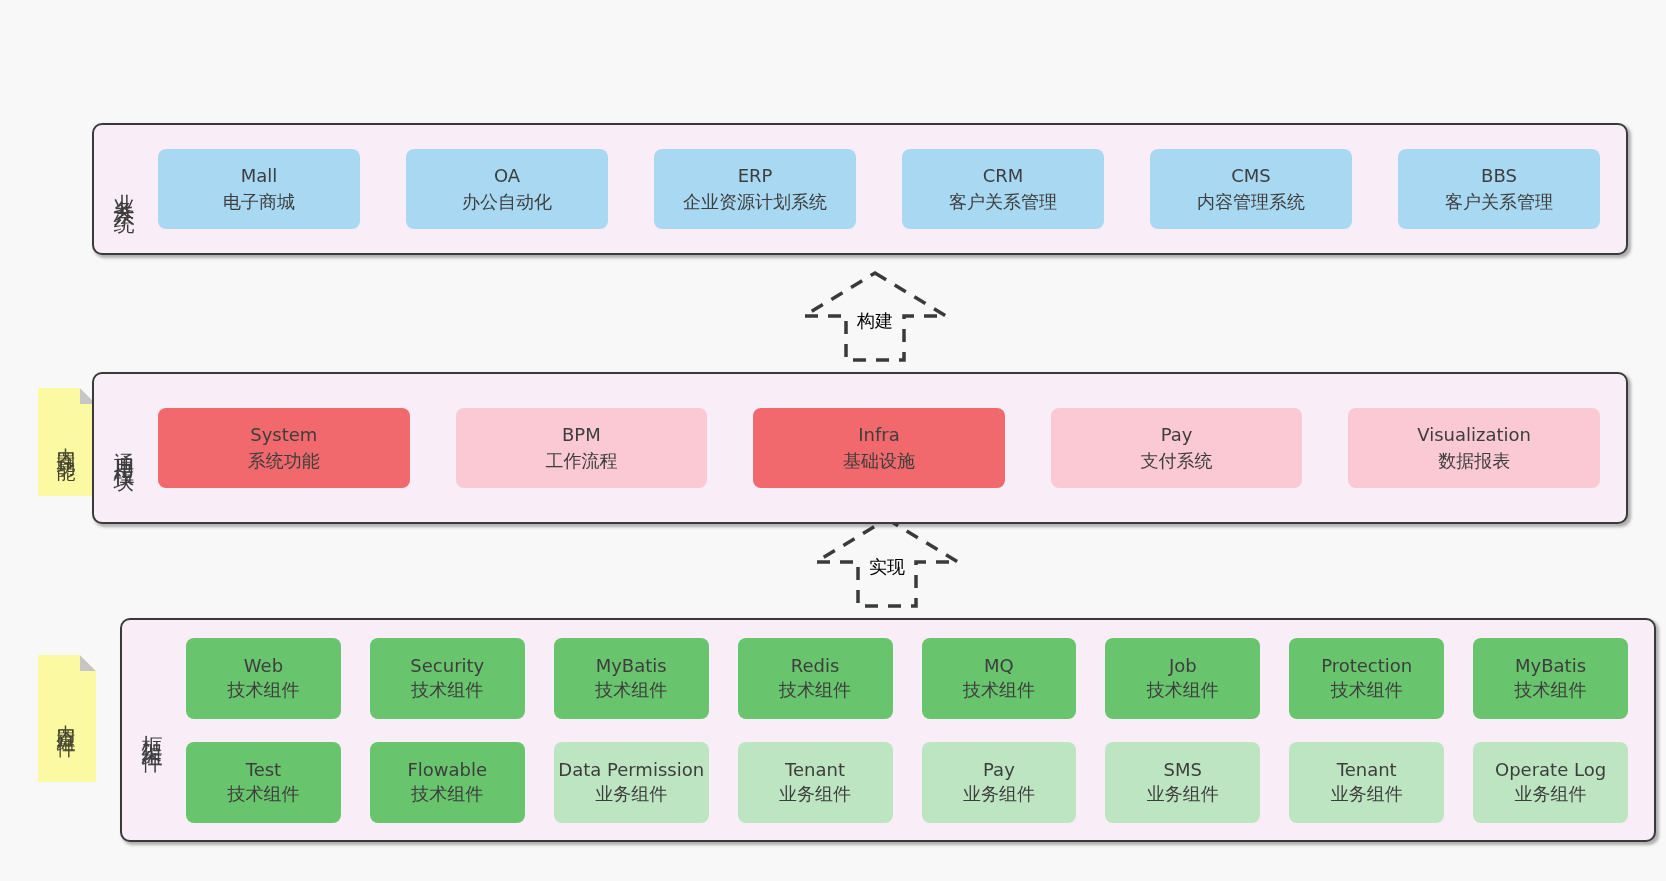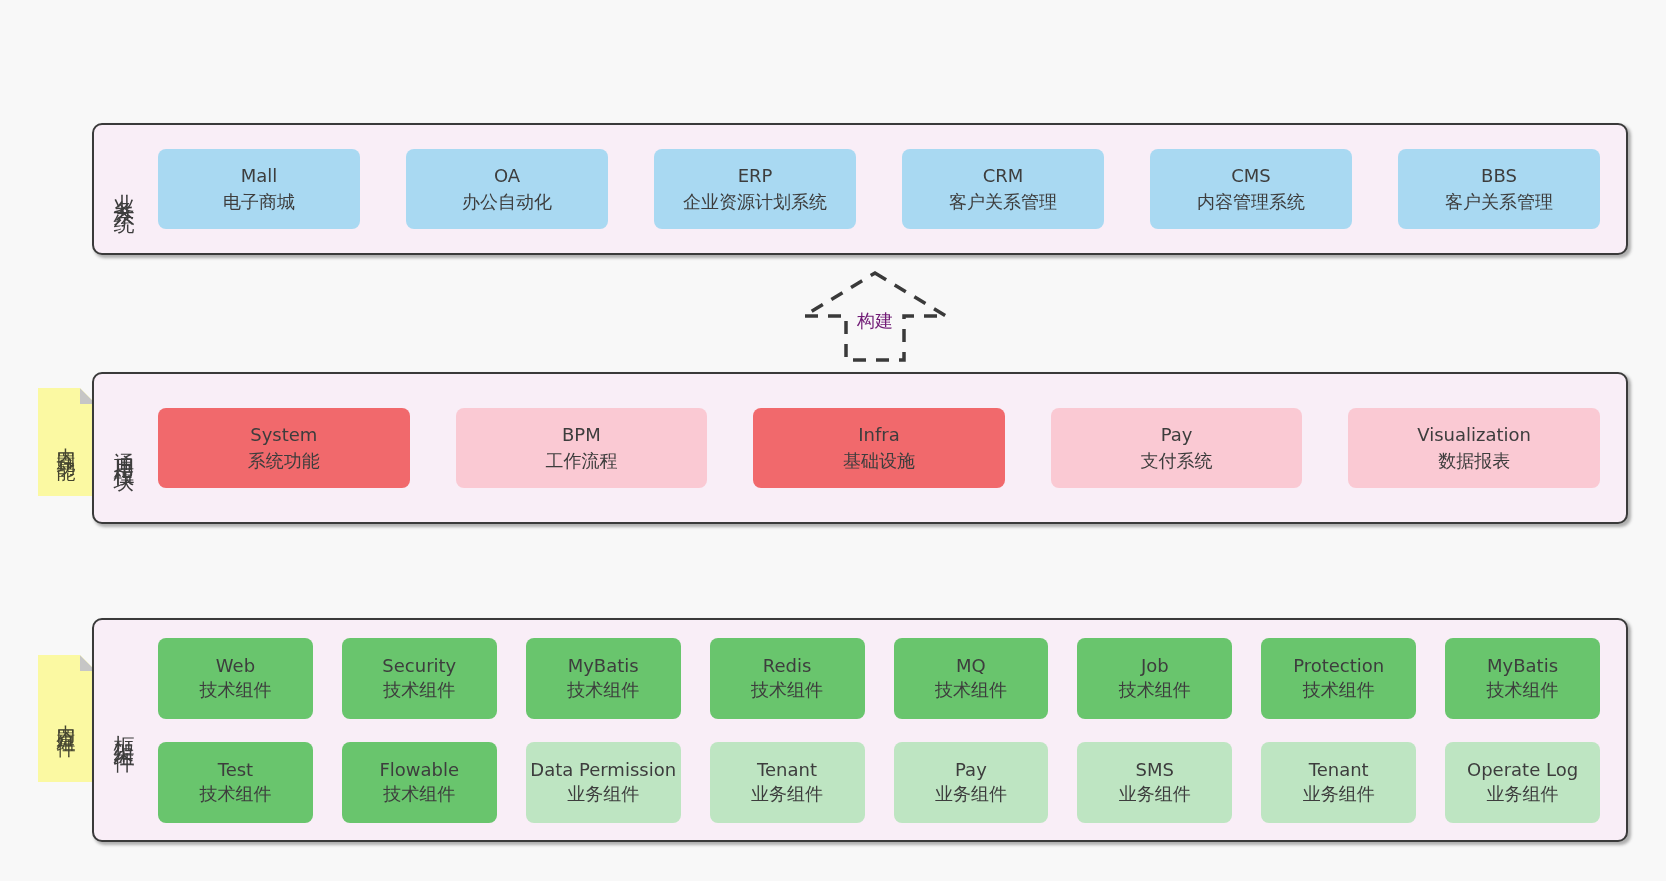--- a/index.html
+++ b/index.html
@@ -21,21 +21,21 @@
     background:#f9eef7;
     border:2px solid #3a3a3a;
     border-radius:10px;
     box-shadow:2.5px 2.5px 3px rgba(40,40,40,.35);
     display:flex;
     align-items:center;
     z-index:2;
   }
   .band-business   { top:123px; height:132px; }
   .band-modules    { top:372px; height:152px; }
-  .band-components { top:618px; height:224px; }
+  .band-components { top:618px; height:224px;margin-left:28px; }
 
   .band-label {
     writing-mode:vertical-rl;
     text-orientation:upright;
     font-size:21px;
     letter-spacing:6px;
     color:#3d3d3d;
     margin:0 6px 0 16px;
     white-space:nowrap;
     flex:0 0 auto;
@@ -88,21 +88,21 @@
   .arrow-implement { left:812px; top:514px; }
   .arrow svg { position:absolute; inset:0; }
   .arrow-label {
     position:absolute;
     top:41px;
     left:50%;
     transform:translateX(-50%);
     background:#f8f8f8;
     padding:0 3px;
     font-size:18px;
-    color:#701a75;
+    color:#000000;
     white-space:nowrap;
     text-align:center;
   }
 
   
   .note {
     position:absolute;
     width:58px;
     background:#fbf9a2;
     clip-path:polygon(0 0, calc(100% - 16px) 0, 100% 16px, 100% 100%, 0 100%);
@@ -195,20 +195,26 @@
         <div>Pay</div>
         <div>支付系统</div>
       </div>
       <div class="box box-6 pink">
         <div>Visualization</div>
         <div>数据报表</div>
       </div>
     </div>
   </div>
 
+  <div class="arrow arrow-implement">
+    <svg viewBox="0 0 150 96">
+      <polygon points="75,5 146,48 104,48 104,92 46,92 46,48 4,48" fill="#f8f8f8" stroke="#3a3a3a" stroke-width="3.5" stroke-dasharray="13 10" stroke-linejoin="miter"></polygon>
+    </svg>
+    <div class="arrow-label">实现</div>
+  </div>
 
   <div class="note note-components">
     <div class="note-label">内置组件</div>
   </div>
 
   <div class="band band-components">
     <div class="band-label">框架组件</div>
     <div class="boxes-col">
       <div class="boxes-row-8">
         <div class="box box-8 green">

